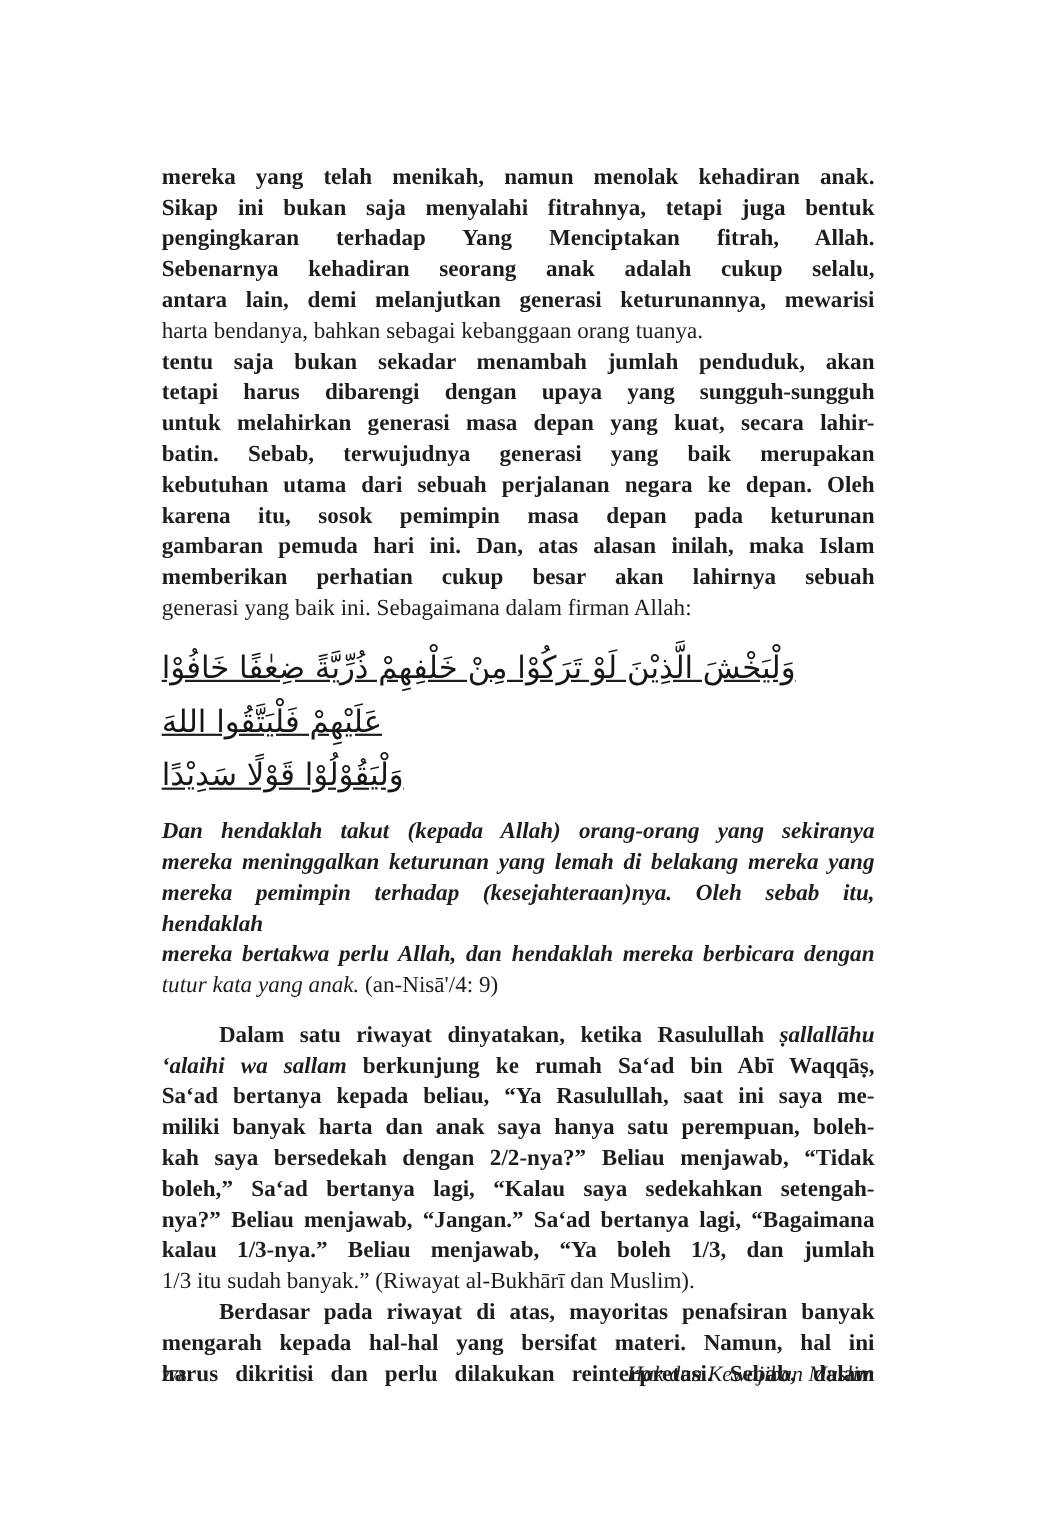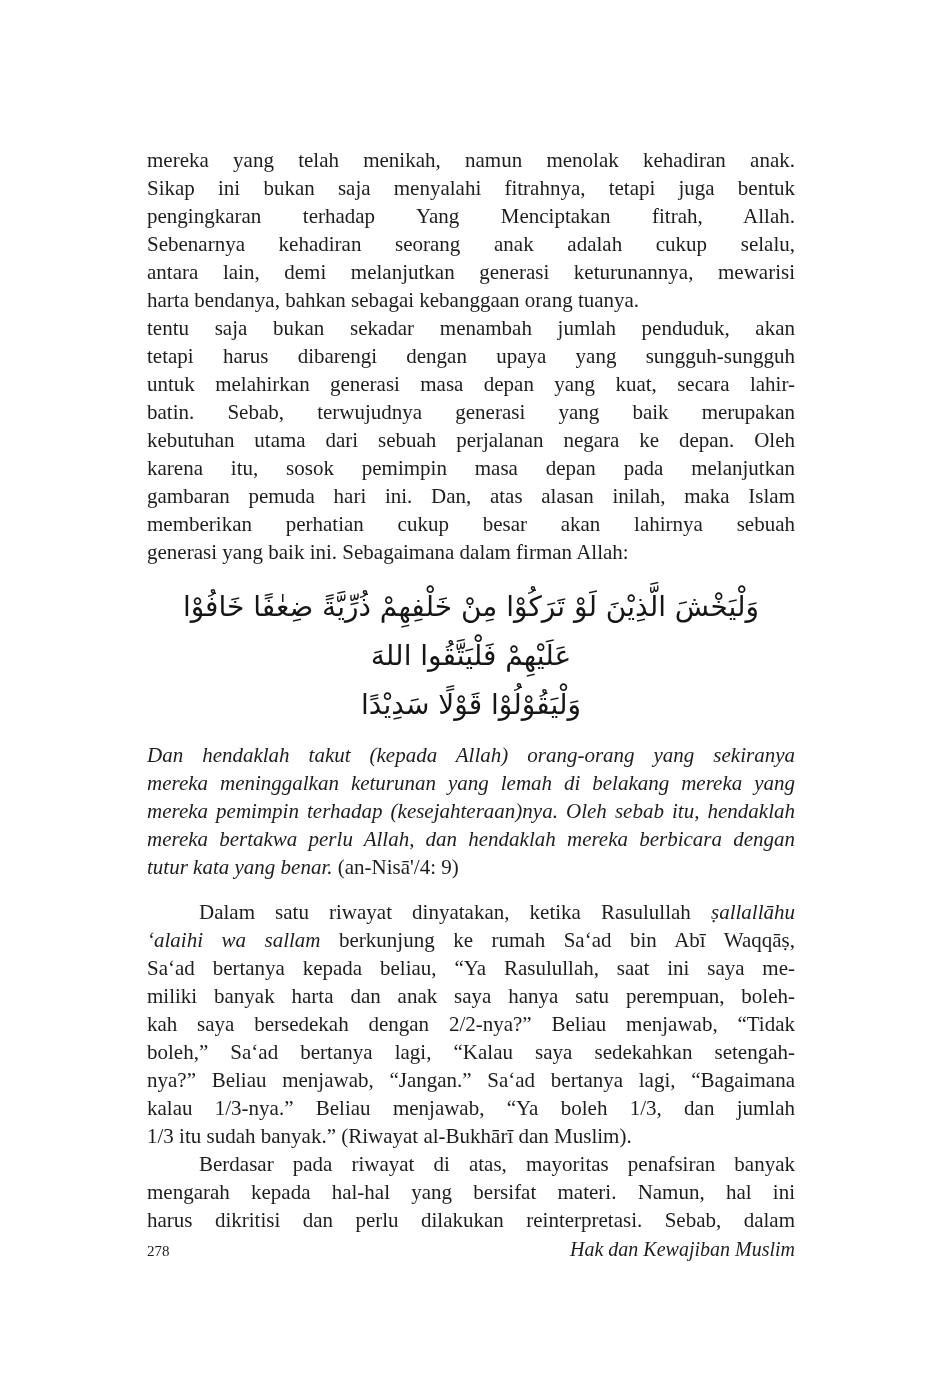--- a/index.html
+++ b/index.html
@@ -17,30 +17,31 @@
     left: 147px;
     top: 146px;
     width: 648px;
   }
   .para { margin: 0; }
   .ln {
     font-size: 21px;
     line-height: 28px;
     white-space: normal;
   }
-  .j { text-align: justify; text-align-last: justify; }
+  .j { text-align: justify; text-align-last: justify; font-weight: bold; }
   .l { text-align: left; text-align-last: left; }
   .ind { text-indent: 52px; }
   .it { font-style: italic; }
   .arabic {
     direction: rtl;
     unicode-bidi: embed;
-    text-align: center;
+    text-align: left;
     font-family: "DejaVu Sans", sans-serif;
     margin: 16px 0 12px 0;
+    text-decoration: underline;
   }
   .aline {
     font-size: 28px;
     line-height: 49px;
     color: #161616;
   }
   .transl { margin-bottom: 17px; }
   .footer {
     position: absolute;
     left: 147px;
@@ -67,37 +68,37 @@
       <div class="ln j">antara lain, demi melanjutkan generasi keturunannya, mewarisi</div>
       <div class="ln l">harta bendanya, bahkan sebagai kebanggaan orang tuanya.</div>
     </div>
 
     <div class="para">
       <div class="ln j">tentu saja bukan sekadar menambah jumlah penduduk, akan</div>
       <div class="ln j">tetapi harus dibarengi dengan upaya yang sungguh-sungguh</div>
       <div class="ln j">untuk melahirkan generasi masa depan yang kuat, secara lahir-</div>
       <div class="ln j">batin. Sebab, terwujudnya generasi yang baik merupakan</div>
       <div class="ln j">kebutuhan utama dari sebuah perjalanan negara ke depan. Oleh</div>
-      <div class="ln j">karena itu, sosok pemimpin masa depan pada melanjutkan</div>
+      <div class="ln j">karena itu, sosok pemimpin masa depan pada keturunan</div>
       <div class="ln j">gambaran pemuda hari ini. Dan, atas alasan inilah, maka Islam</div>
       <div class="ln j">memberikan perhatian cukup besar akan lahirnya sebuah</div>
       <div class="ln l">generasi yang baik ini. Sebagaimana dalam firman Allah:</div>
     </div>
 
     <div class="arabic">
       <div class="aline">وَلْيَخْشَ الَّذِيْنَ لَوْ تَرَكُوْا مِنْ خَلْفِهِمْ ذُرِّيَّةً ضِعٰفًا خَافُوْا عَلَيْهِمْ فَلْيَتَّقُوا اللهَ</div>
       <div class="aline">وَلْيَقُوْلُوْا قَوْلًا سَدِيْدًا</div>
     </div>
 
     <div class="para transl">
       <div class="ln j it">Dan hendaklah takut (kepada Allah) orang-orang yang sekiranya</div>
       <div class="ln j it">mereka meninggalkan keturunan yang lemah di belakang mereka yang</div>
       <div class="ln j it">mereka pemimpin terhadap (kesejahteraan)nya. Oleh sebab itu, hendaklah</div>
       <div class="ln j it">mereka bertakwa perlu Allah, dan hendaklah mereka berbicara dengan</div>
-      <div class="ln l"><span class="it">tutur kata yang benar.</span><span> (an-Nisā'/4: 9)</span></div>
+      <div class="ln l"><span class="it">tutur kata yang anak.</span><span> (an-Nisā'/4: 9)</span></div>
     </div>
 
     <div class="para">
       <div class="ln j ind"><span>Dalam satu riwayat dinyatakan, ketika Rasulullah </span><span class="it">ṣallallāhu</span></div>
       <div class="ln j"><span class="it">‘alaihi wa sallam</span><span> berkunjung ke rumah Sa‘ad bin Abī Waqqāṣ,</span></div>
       <div class="ln j">Sa‘ad bertanya kepada beliau, “Ya Rasulullah, saat ini saya me-</div>
       <div class="ln j">miliki banyak harta dan anak saya hanya satu perempuan, boleh-</div>
       <div class="ln j">kah saya bersedekah dengan 2/2-nya?” Beliau menjawab, “Tidak</div>
       <div class="ln j">boleh,” Sa‘ad bertanya lagi, “Kalau saya sedekahkan setengah-</div>
       <div class="ln j">nya?” Beliau menjawab, “Jangan.” Sa‘ad bertanya lagi, “Bagaimana</div>

